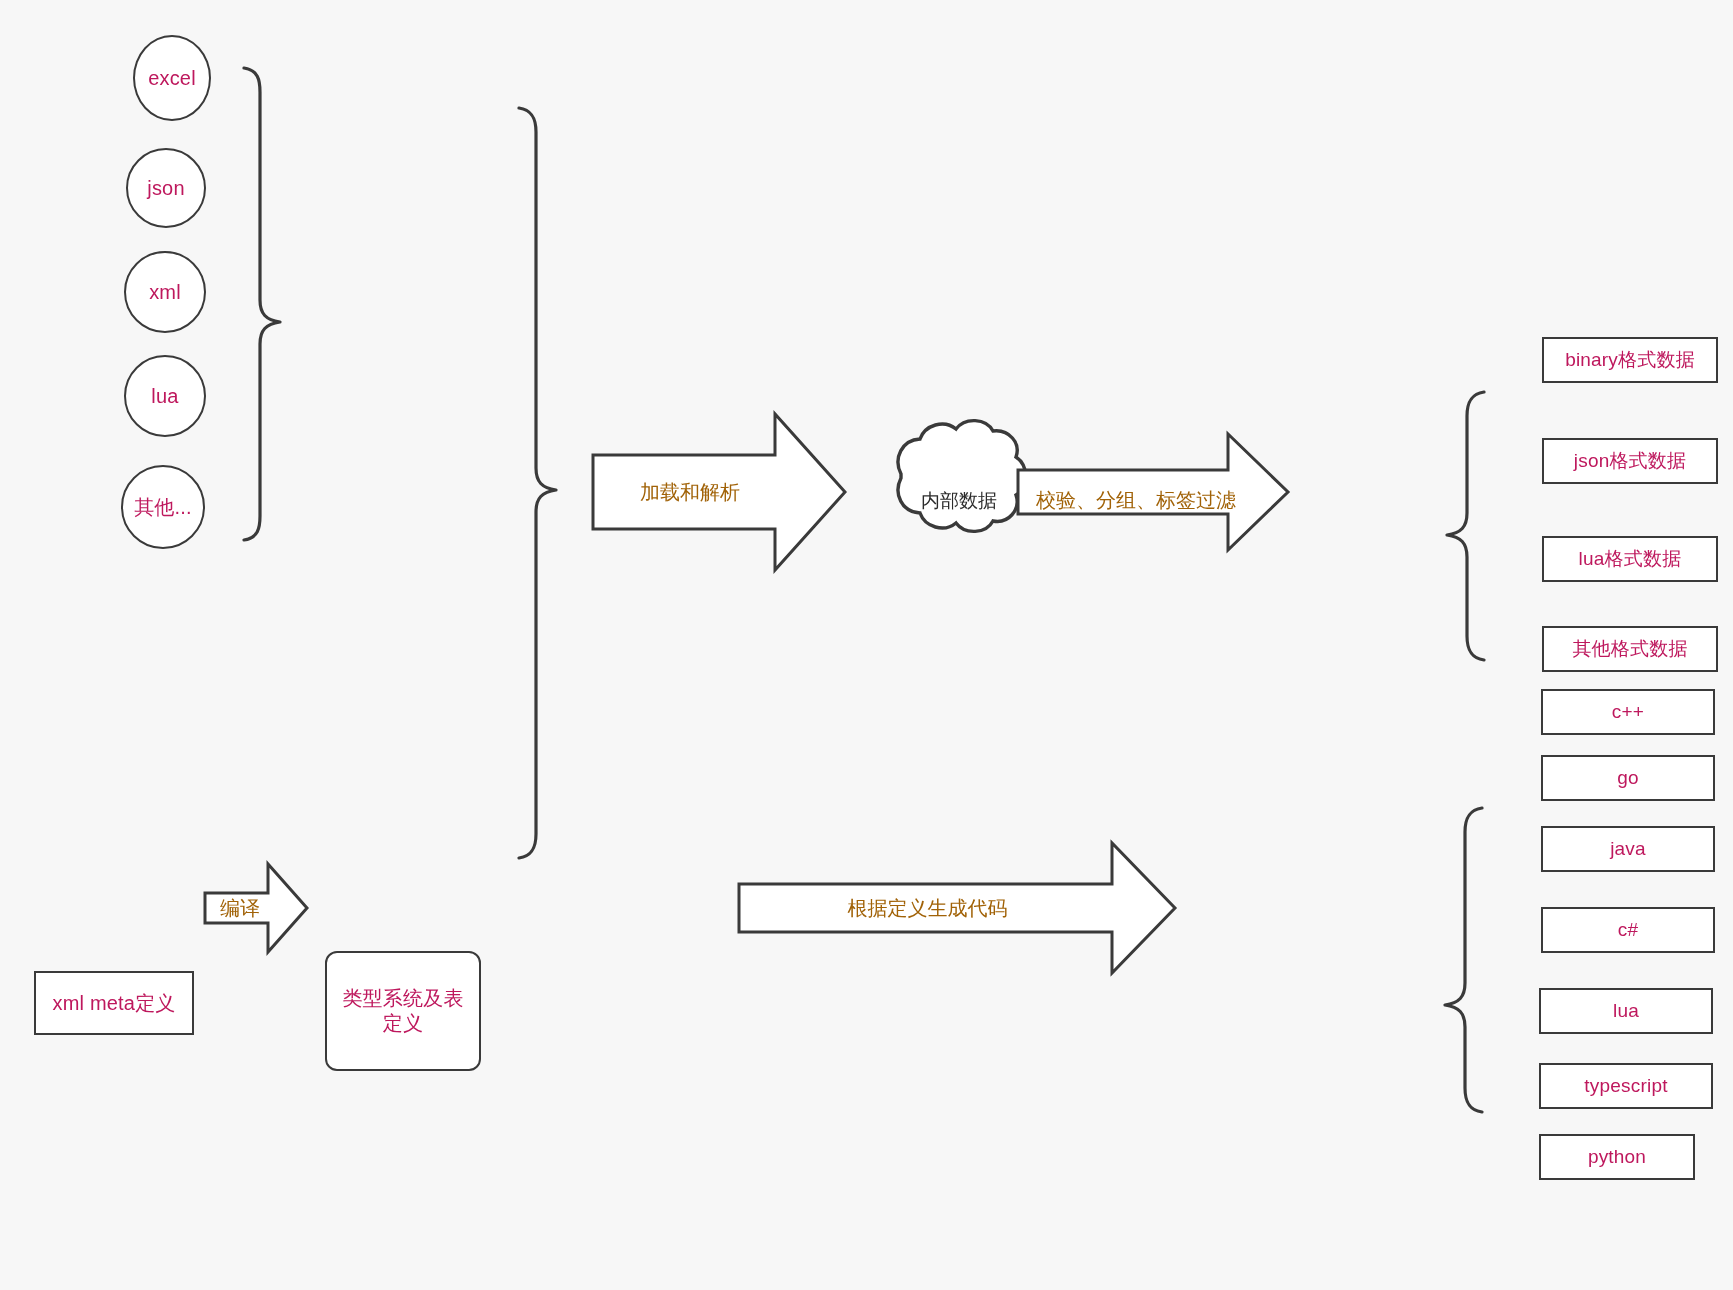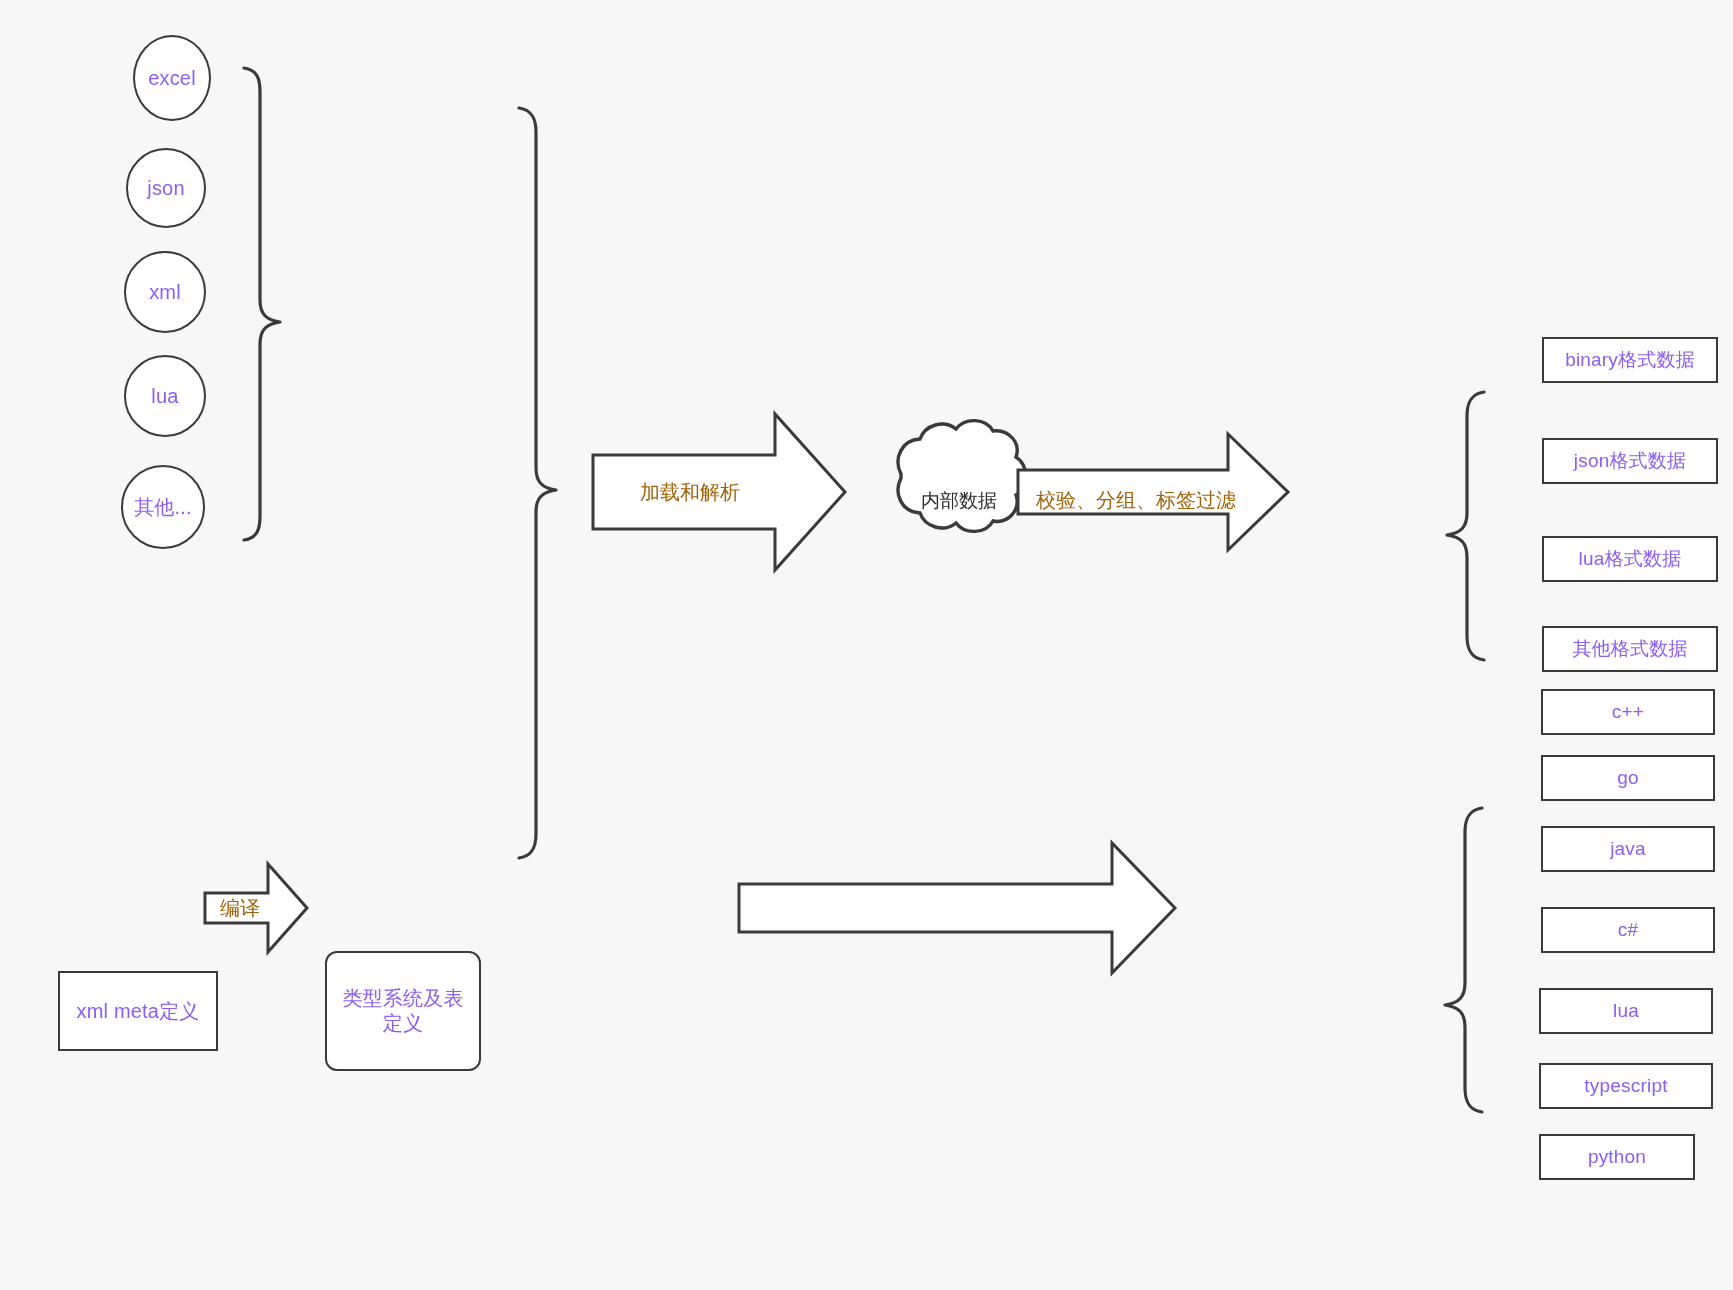--- a/index.html
+++ b/index.html
@@ -10,21 +10,21 @@
     font-family: "Liberation Sans", "DejaVu Sans", sans-serif;
     overflow: hidden;
     position: relative;
   }
   #canvas { position:absolute; left:0; top:0; width:1733px; height:1290px; }
 
   .node {
     position: absolute;
     background: #ffffff;
     border: 2.5px solid #3a3a3a;
-    color: #8b5cf6;
+    color: #be185d;
     display: flex;
     align-items: center;
     justify-content: center;
     text-align: center;
     font-size: 20px;
     line-height: 1.25;
     letter-spacing: 0.2px;
   }
   .circle { border-radius: 50%; }
   .rounded { border-radius: 12px; }
@@ -129,35 +129,38 @@
   </div>
 
   <div class="arrow-label" style="left:1030px; top:471px; width:212px; height:42px;margin-top:8px;">
     <span>校验、分组、标签过滤</span>
   </div>
 
   <div class="arrow-label" style="left:210px; top:890px; width:60px; height:36px;">
     <span>编译</span>
   </div>
 
+  <div class="arrow-label" style="left:745px; top:888px; width:365px; height:40px;">
+    <span>根据定义生成代码</span>
+  </div>
 
   <div class="node" style="left:1542px; top:337px; width:176px; height:46px; font-size:19px;">
     <span>binary格式数据</span>
   </div>
   <div class="node" style="left:1542px; top:438px; width:176px; height:46px; font-size:19px;">
     <span>json格式数据</span>
   </div>
   <div class="node" style="left:1542px; top:536px; width:176px; height:46px; font-size:19px;">
     <span>lua格式数据</span>
   </div>
   <div class="node" style="left:1542px; top:626px; width:176px; height:46px; font-size:19px;">
     <span>其他格式数据</span>
   </div>
 
-  <div class="node" style="left:34px; top:971px; width:160px; height:80px; padding:0 10px;margin-left:24px;">
+  <div class="node" style="left:34px; top:971px; width:160px; height:64px; padding:0 10px;">
     <span>xml meta定义</span>
   </div>
 
   <div class="node rounded" style="left:325px; top:951px; width:156px; height:120px; padding:0 12px;">
     <span>类型系统及表定义</span>
   </div>
 
   <div class="node" style="left:1541px; top:689px; width:174px; height:46px; font-size:19px;">
     <span>c++</span>
   </div>

